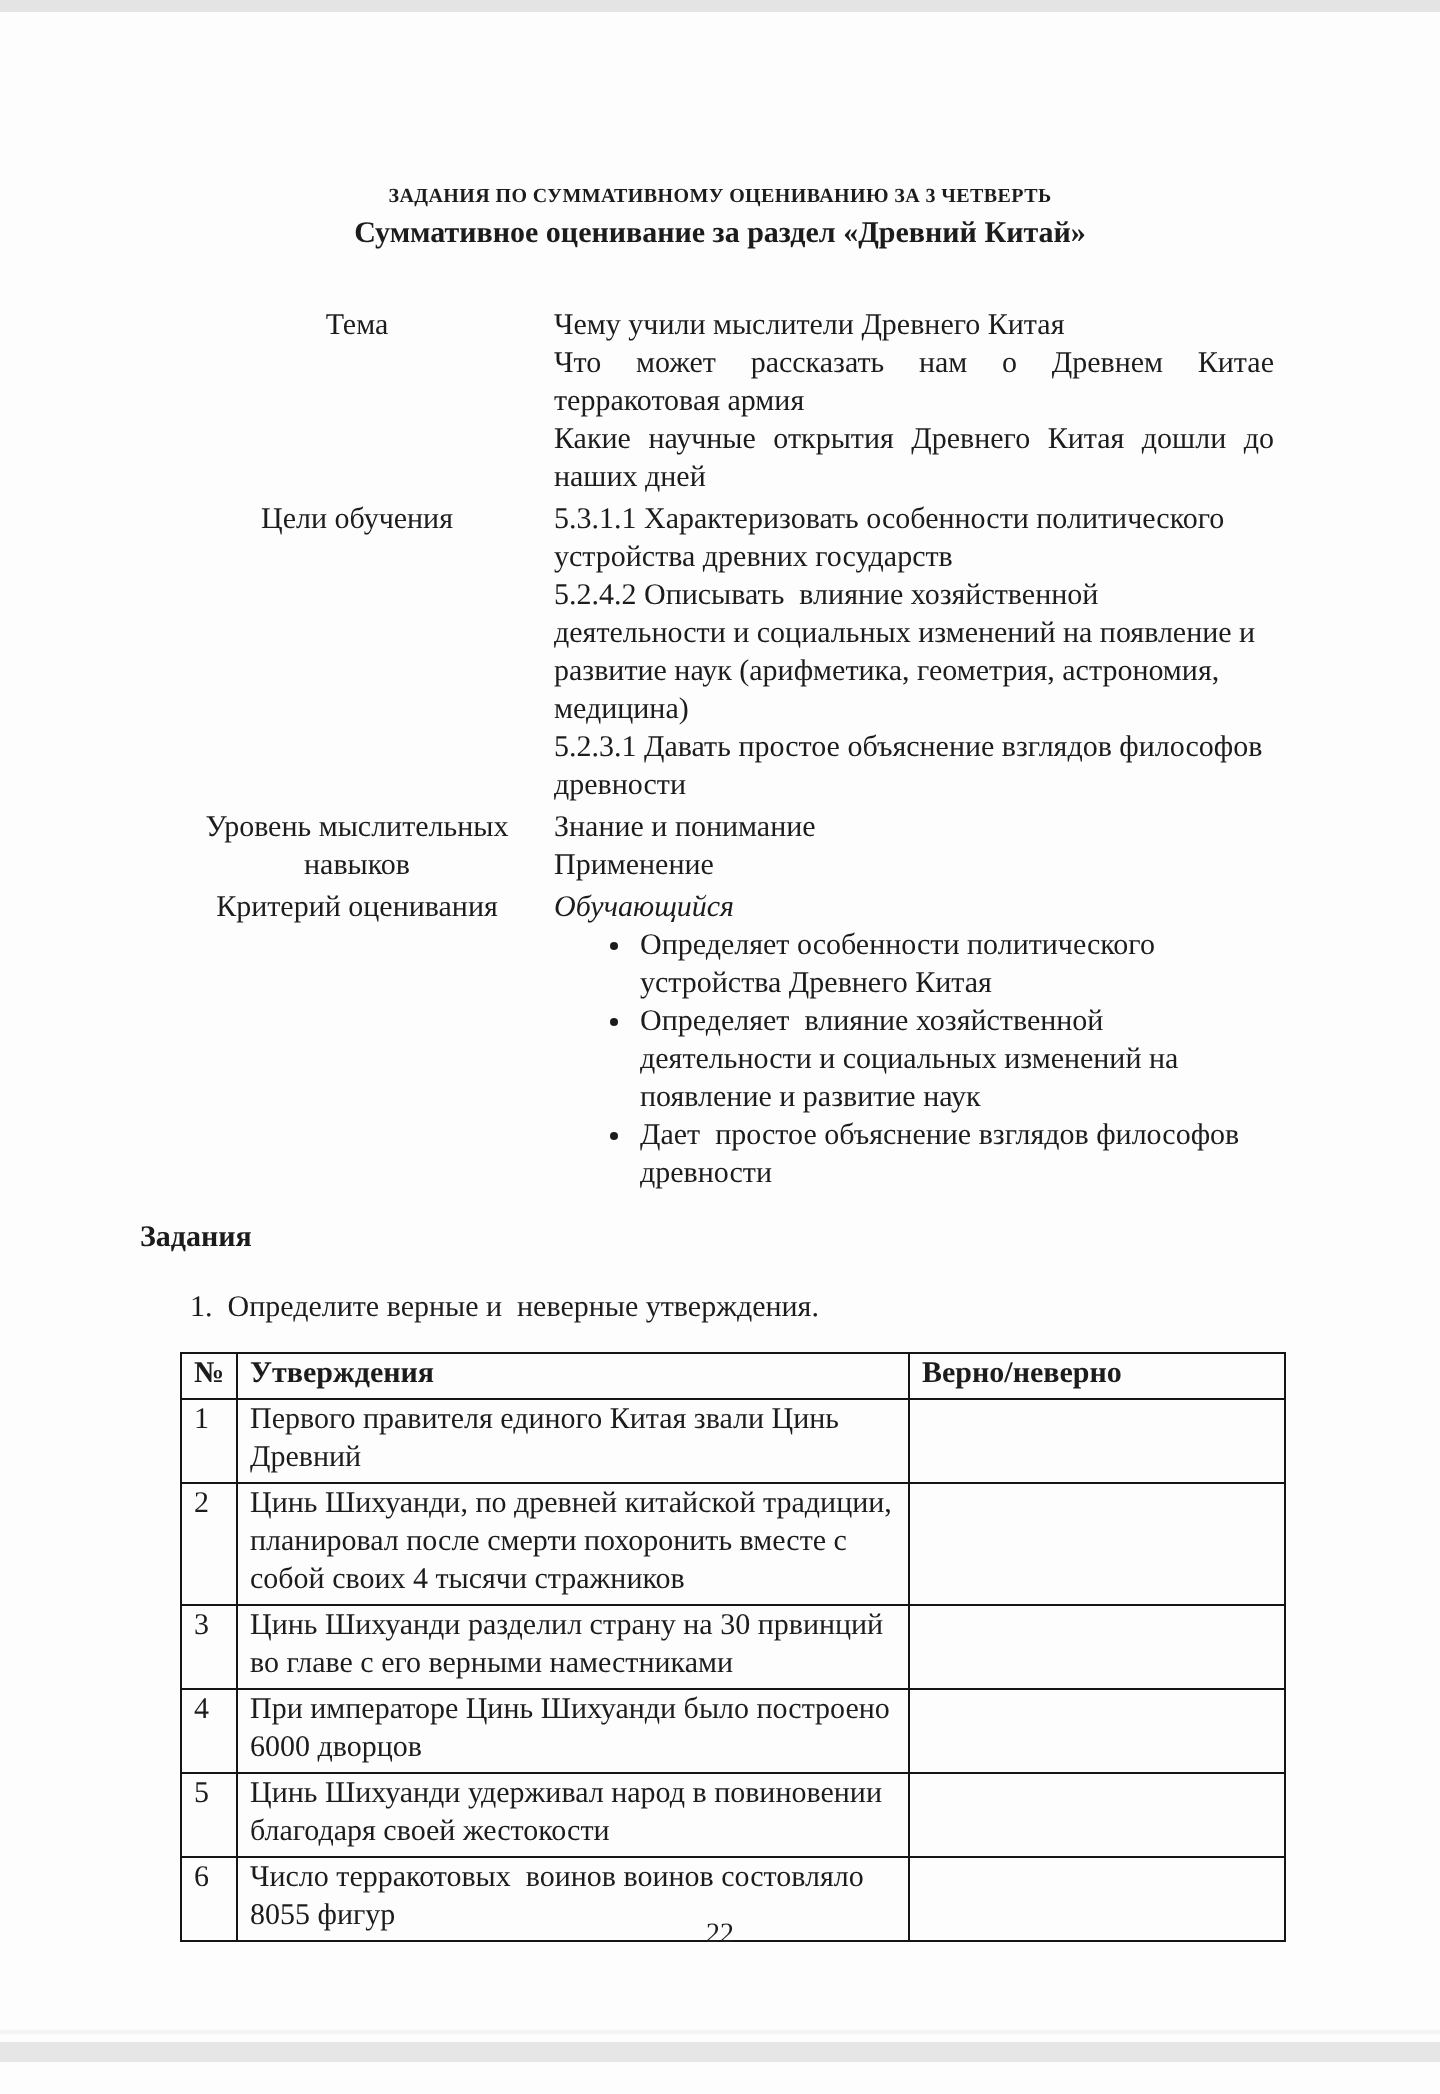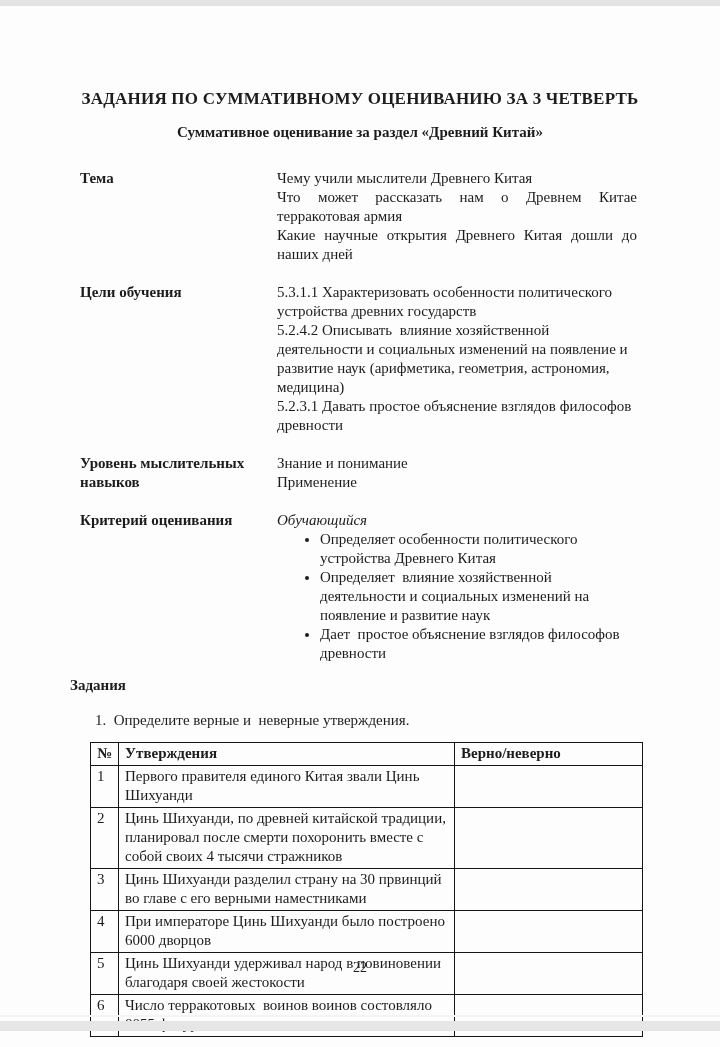--- a/index.html
+++ b/index.html
@@ -22,38 +22,38 @@
     background: #f4f4f4;
   }
   .scan-edge-bottom {
     position: absolute; top: 1021px; left: 0; width: 720px; height: 10px;
     background: #e6e6e6;
   }
   .title {
     padding-top: 89px;
     text-align: center;
     font-weight: bold;
-    font-size: 17px;
+    font-size: 10px;
     letter-spacing: 0.2px;
   }
   .subtitle {
-    margin-top: 15px;
     text-align: center;
     font-weight: bold;
     font-size: 15px;
   }
   .info {
     margin: 27px 80px 0 80px; 
   }
-  .info-row { display: flex; margin-top: 19px; }
+  .info-row { display: flex; margin-top: 2px; }
   .info-row:first-child { margin-top: 0; }
   .info-label {
     width: 197px;
     flex-shrink: 0;
-    font-weight: bold;
+    font-weight: normal;
+    text-align: center;
   }
   .info-value { width: 360px; }
   .info-value p { margin: 0; white-space: pre-wrap; }
   .justify p { text-align: justify; }
   .criteria-intro { font-style: italic; }
   .bullet-list {
     margin: 0;
     padding-left: 43px;
   }
   .bullet-list li { white-space: pre-wrap; }
@@ -159,21 +159,21 @@
     <thead>
       <tr>
         <th>№</th>
         <th class="head-statement">Утверждения</th>
         <th>Верно/неверно</th>
       </tr>
     </thead>
     <tbody>
       <tr>
         <td>1</td>
-        <td class="cell-statement">Первого правителя единого Китая звали Цинь Шихуанди</td>
+        <td class="cell-statement">Первого правителя единого Китая звали Цинь Древний</td>
         <td></td>
       </tr>
       <tr>
         <td>2</td>
         <td class="cell-statement">Цинь Шихуанди, по древней китайской традиции, планировал после смерти похоронить вместе с собой своих 4 тысячи стражников</td>
         <td></td>
       </tr>
       <tr>
         <td>3</td>
         <td class="cell-statement">Цинь Шихуанди разделил страну на 30 првинций во главе с его верными наместниками</td>

